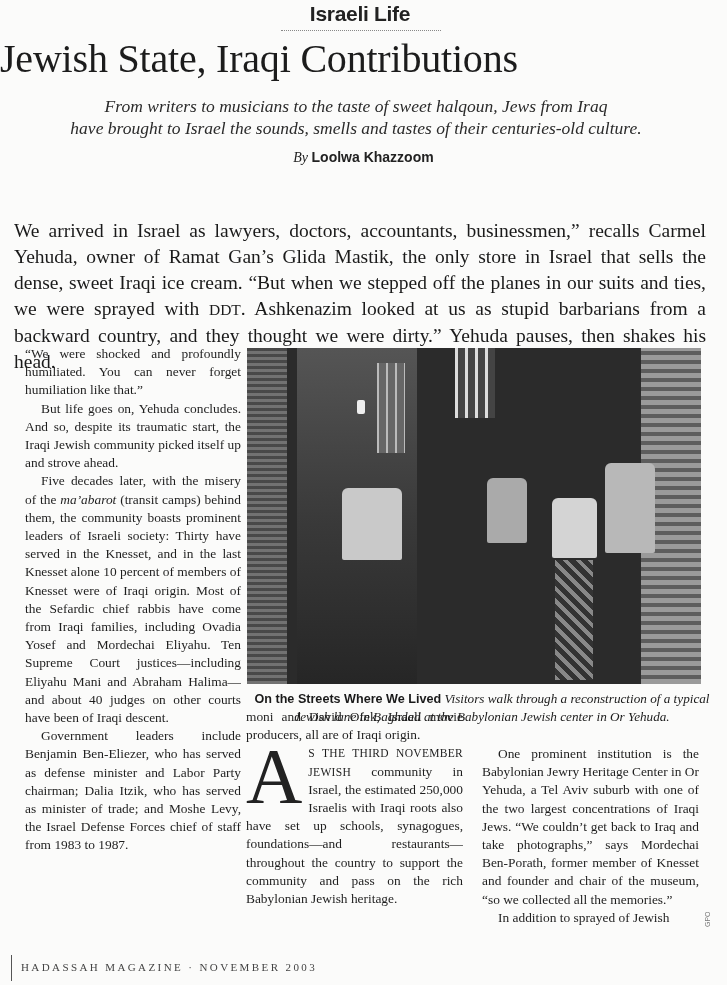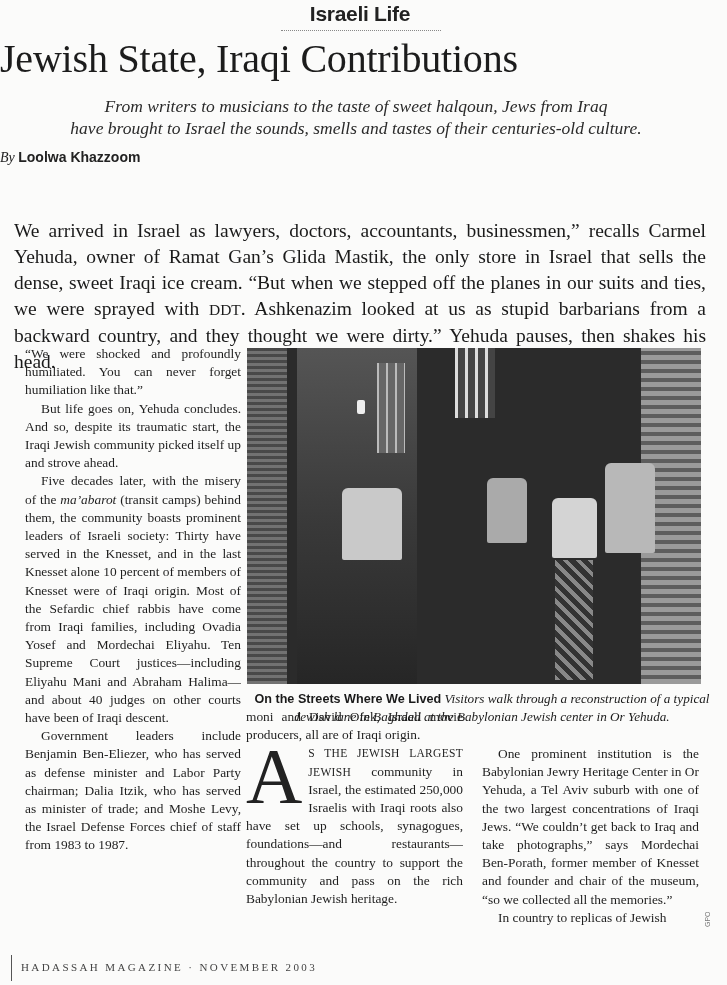--- a/index.html
+++ b/index.html
@@ -20,21 +20,21 @@
   .headline {
     position: absolute; left: 0; top: 36px; width: 727px; 
     font-size: 40px; font-weight: normal; letter-spacing: -0.2px; color: #1c1c1c;
     margin: 0; line-height: 46px;
   }
   .deck {
     position: absolute; left: 0; top: 95px; width: 712px; text-align: center;
     font-style: italic; font-size: 17.5px; line-height: 22px; color: #2a2a2a;
   }
   .byline {
-    position: absolute; left: 0; top: 149px; width: 727px; 
+    position: absolute; left: 0; top: 149px; width: 727px; text-align: center;
     font-size: 14px; color: #222;
   }
   .byline .by { font-style: italic; }
   .byline .author { font-family: "Liberation Sans", sans-serif; font-weight: bold; font-size: 14px; }
 
   .lede {
     position: absolute; left: 14px; top: 218px; width: 692px;
     font-size: 19.5px; line-height: 26px; text-align: justify; color: #1a1a1a;
   }
   .lede p { margin: 0; }
@@ -137,24 +137,24 @@
   <div class="skirt"></div>
 </div>
 
 <div class="caption">
   <span class="cap-title">On the Streets Where We Lived</span>
   <span class="cap-text">Visitors walk through a reconstruction of a typical Jewish lane in Baghdad at the Babylonian Jewish center in Or Yehuda.</span>
 </div>
 
 <div class="col col-2">
   <p>moni and David Ofek, Israeli movie producers, all are of Iraqi origin.</p>
-  <p class="dropcap-block"><span class="dropcap">A</span><span class="sc">S THE JEWISH LARGEST JEWISH</span><span> community in Israel, the estimated 250,000 Israelis with Iraqi roots also have set up schools, synagogues, foundations—and restaurants—throughout the country to support the community and pass on the rich Babylonian Jewish heritage.</span></p>
+  <p class="dropcap-block"><span class="dropcap">A</span><span class="sc">S THE THIRD NOVEMBER JEWISH</span><span> community in Israel, the estimated 250,000 Israelis with Iraqi roots also have set up schools, synagogues, foundations—and restaurants—throughout the country to support the community and pass on the rich Babylonian Jewish heritage.</span></p>
 </div>
 
 <div class="col col-3">
   <p class="ind">One prominent institution is the Babylonian Jewry Heritage Center in Or Yehuda, a Tel Aviv suburb with one of the two largest concentrations of Iraqi Jews. “We couldn’t get back to Iraq and take photographs,” says Mordechai Ben-Porath, former member of Knesset and founder and chair of the museum, “so we collected all the memories.”</p>
-  <p class="ind">In country to replicas of Jewish</p>
+  <p class="ind">In addition to sprayed of Jewish</p>
 </div>
 
 <div class="credit">GPO</div>
 
 <div class="footer-rule"></div>
 <div class="footer">HADASSAH MAGAZINE · NOVEMBER 2003</div>
 
 </body></html>

